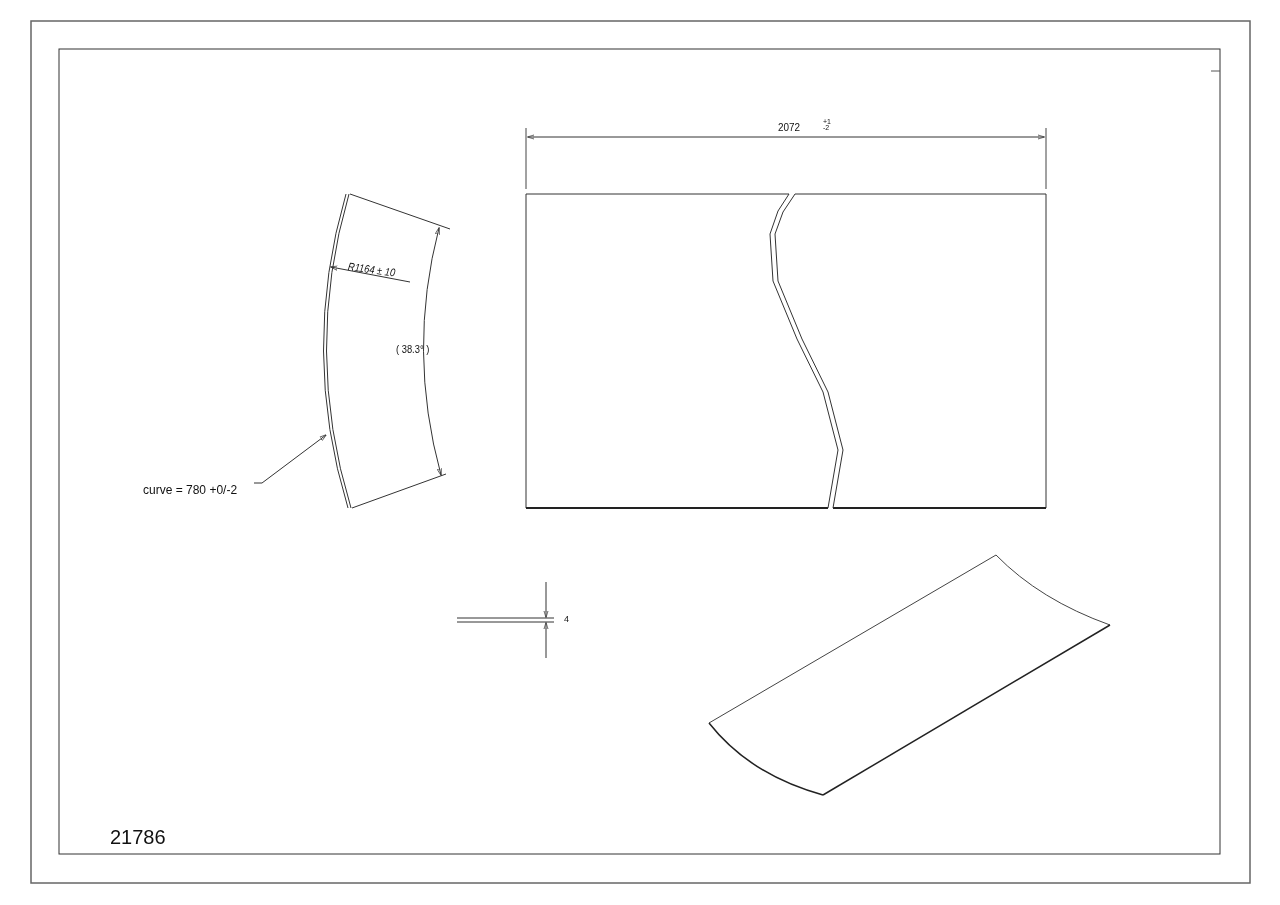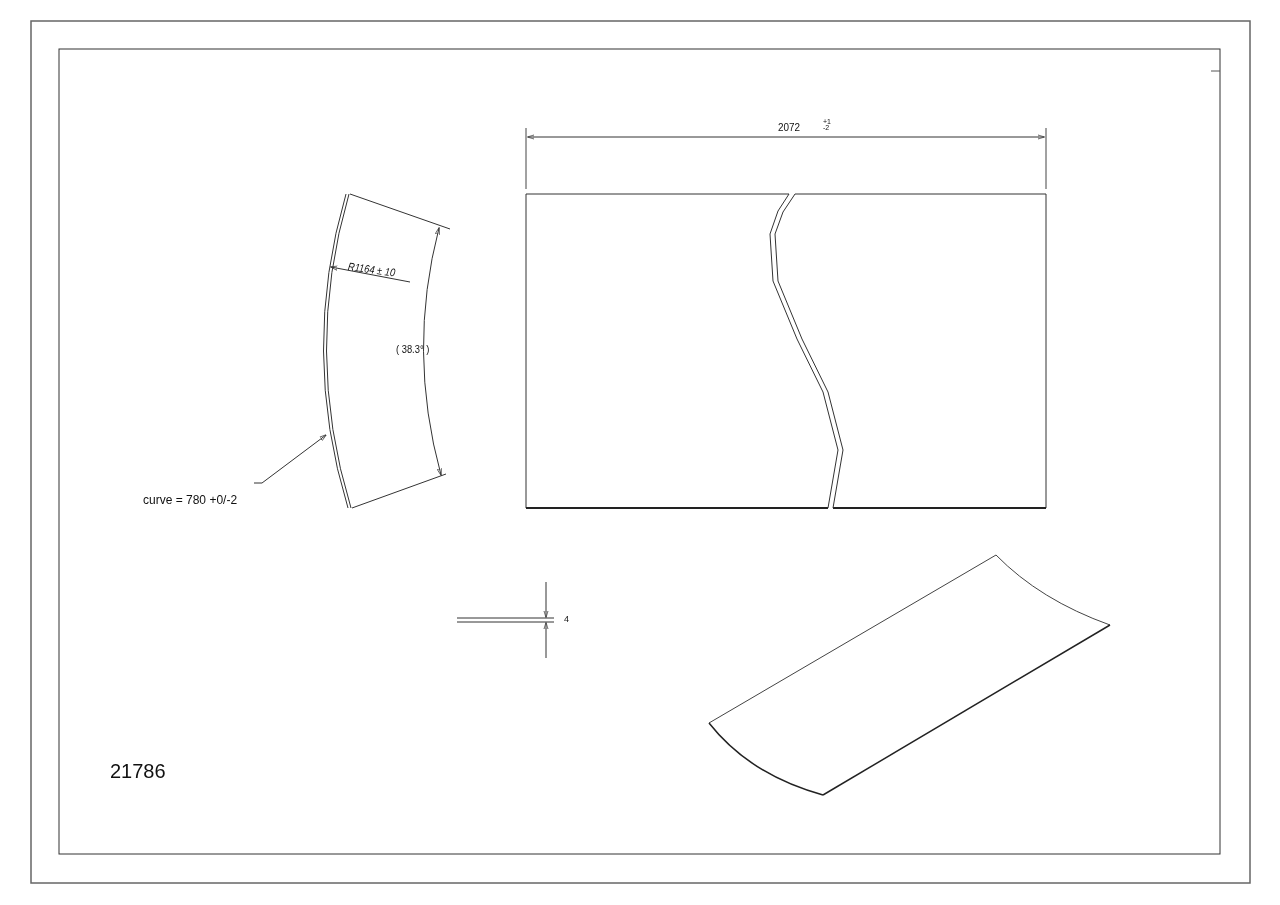--- a/index.html
+++ b/index.html
@@ -3,23 +3,23 @@
   <meta charset="utf-8">
   <style>
     html, body { margin: 0; padding: 0; background: #ffffff; }
     body { width: 1280px; height: 905px; position: relative; overflow: hidden; font-family: "Liberation Sans", sans-serif; }
     #drawing { position: absolute; left: 0; top: 0; width: 1280px; height: 905px; }
     .txt { position: absolute; color: #111; white-space: nowrap; }
     .dim-main { left: 778px; top: 121px; font-size: 11px; font-family: "Liberation Sans Narrow", "Liberation Sans", sans-serif; transform: scaleX(0.9); transform-origin: left; }
     .dim-tol { position: absolute; left: 823px; top: 119px; font-size: 7px; line-height: 6px; color: #111; }
     .radius { left: 348px; top: 260px; font-size: 11px; font-style: italic; transform: rotate(8deg) scaleX(0.85); transform-origin: left; }
     .angle { left: 396px; top: 343px; font-size: 11px; transform: scaleX(0.85); transform-origin: left; }
-    .curve-note { left: 143px; top: 493px; font-size: 12px; }
+    .curve-note { left: 143px; top: 483px; font-size: 12px; }
     .thick { left: 564px; top: 614px; font-size: 9px; }
-    .part-no { left: 110px; top: 760px; font-size: 20px; font-family: "Liberation Sans", sans-serif; }
+    .part-no { left: 110px; top: 826px; font-size: 20px; font-family: "Liberation Sans", sans-serif; }
   </style>
 </head>
 <body>
 
 <svg id="drawing" viewBox="0 0 1280 905" xmlns="http://www.w3.org/2000/svg">
   <defs>
     <marker id="arrow" viewBox="0 0 10 10" refX="9" refY="5" markerWidth="7" markerHeight="7" orient="auto-start-reverse">
       <path d="M0,2 L10,5 L0,8 Z" fill="none" stroke="#333" stroke-width="1"></path>
     </marker>
   </defs>

